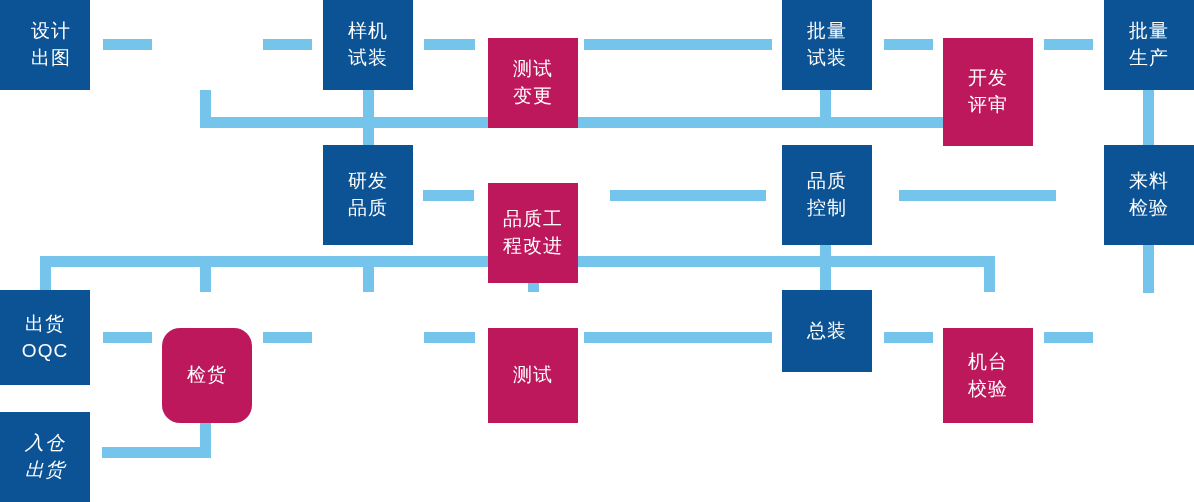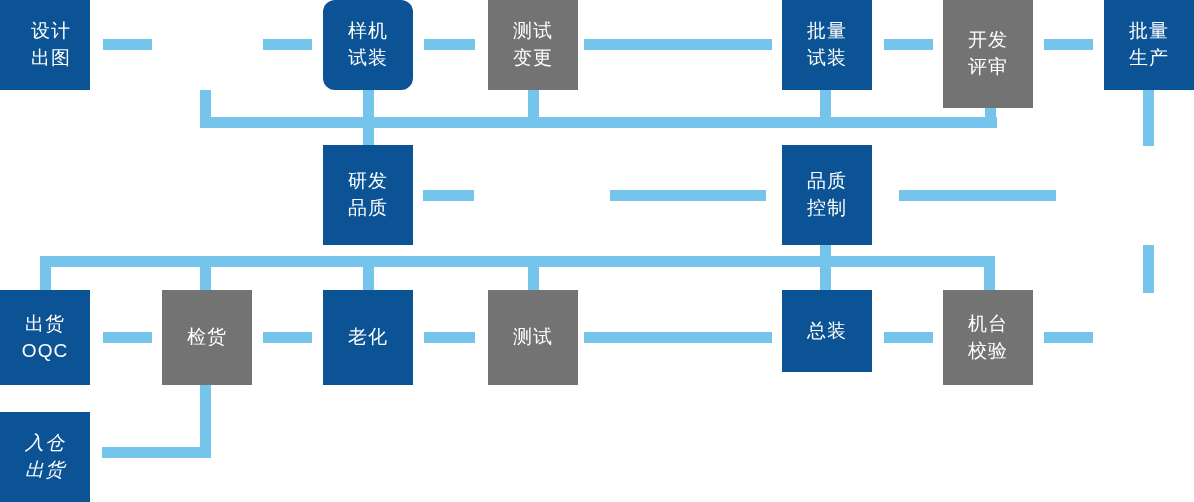--- a/index.html
+++ b/index.html
@@ -27,21 +27,21 @@
     color: #ffffff;
     font-size: 19px;
     line-height: 1.42;
     letter-spacing: 1px;
     font-weight: 400;
     box-sizing: border-box;
     white-space: pre-line;
     user-select: none;
   }
   .node.dark  { background: #0b5394; }
-  .node.teal  { background: #737373; }
+  .node.teal  { background: #be185d; margin-top: 38px; }
 
   .conn {
     position: absolute;
     background: #74c4ec;
   }
   .conn.h { height: 11px; }
   .conn.v { width: 11px; }
 </style>
 </head>
 <body>
@@ -75,37 +75,40 @@
     <div class="conn h" style="left: 103px; top: 332px; width: 49px;"></div>
     <div class="conn h" style="left: 263px; top: 332px; width: 49px;"></div>
     <div class="conn h" style="left: 424px; top: 332px; width: 51px;"></div>
     <div class="conn h" style="left: 584px; top: 332px; width: 188px;"></div>
     <div class="conn h" style="left: 884px; top: 332px; width: 49px;"></div>
     <div class="conn h" style="left: 1044px; top: 332px; width: 49px;"></div>
     <div class="conn v" style="left: 200px; top: 385px; height: 67px;"></div>
     <div class="conn h" style="left: 102px; top: 447px; width: 109px;"></div>
     <div class="node dark" style="left: 0px; top: 0px; width: 90px; height: 90px; padding-left: 12px;">设计
 出图</div>
-    <div class="node dark" style="left: 323px; top: 0px; width: 90px; height: 90px; border-radius: 12px;">样机
+    <div class="node dark" style="left: 323px; top: 0px; width: 90px; height: 90px;">样机
 试装</div>
     <div class="node teal" style="left: 488px; top: 0px; width: 90px; height: 90px;">测试
 变更</div>
     <div class="node dark" style="left: 782px; top: 0px; width: 90px; height: 90px;">批量
 试装</div>
     <div class="node teal" style="left: 943px; top: 0px; width: 90px; height: 108px;">开发
 评审</div>
     <div class="node dark" style="left: 1104px; top: 0px; width: 90px; height: 90px;">批量
 生产</div>
     <div class="node dark" style="left: 323px; top: 145px; width: 90px; height: 100px;">研发
 品质</div>
+    <div class="node teal" style="left: 488px; top: 145px; width: 90px; height: 100px;">品质工
+程改进</div>
     <div class="node dark" style="left: 782px; top: 145px; width: 90px; height: 100px;">品质
 控制</div>
+    <div class="node dark" style="left: 1104px; top: 145px; width: 90px; height: 100px;">来料
+检验</div>
     <div class="node dark" style="left: 0px; top: 290px; width: 90px; height: 95px;">出货
 OQC</div>
-    <div class="node teal" style="left: 162px; top: 290px; width: 90px; height: 95px;">检货</div>
-    <div class="node dark" style="left: 323px; top: 290px; width: 90px; height: 95px;">老化</div>
+    <div class="node teal" style="left: 162px; top: 290px; width: 90px; height: 95px; border-radius: 18px;">检货</div>
     <div class="node teal" style="left: 488px; top: 290px; width: 90px; height: 95px;">测试</div>
     <div class="node dark" style="left: 782px; top: 290px; width: 90px; height: 82px;">总装</div>
     <div class="node teal" style="left: 943px; top: 290px; width: 90px; height: 95px;">机台
 校验</div>
     <div class="node dark" style="left: 0px; top: 412px; width: 90px; height: 90px; font-style: italic;">入仓
 出货</div>
   </div>
 
 </body></html>

